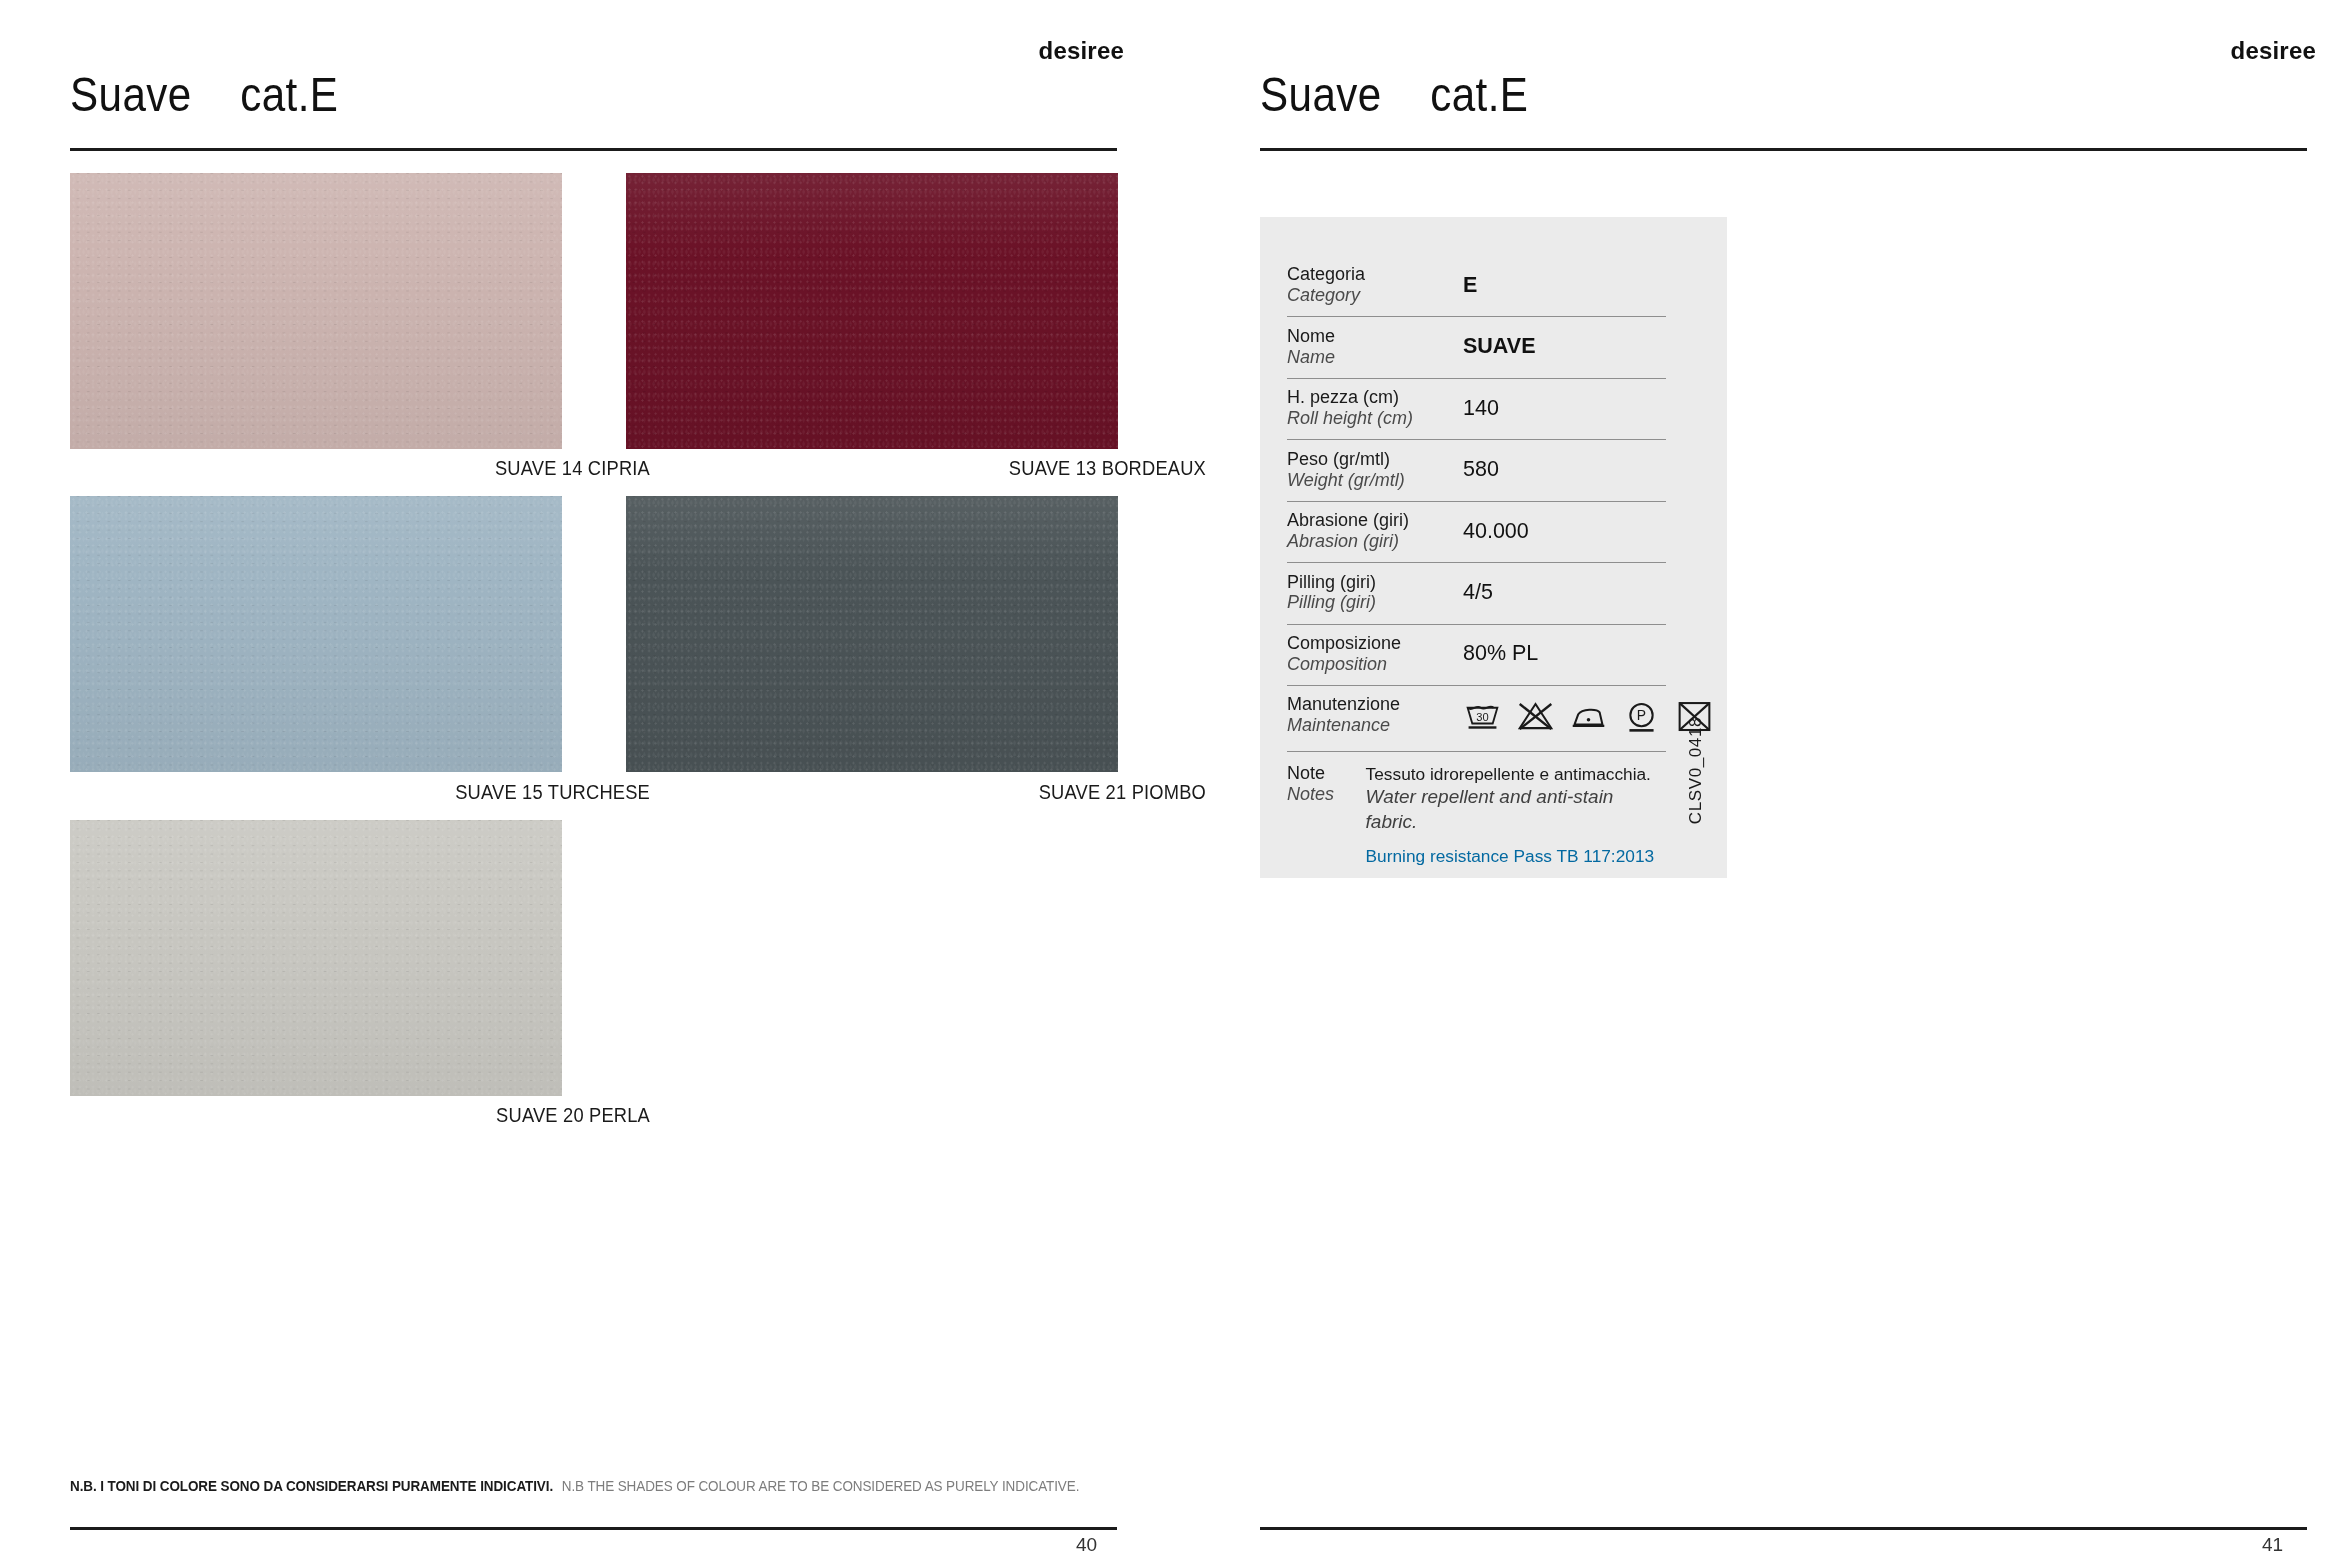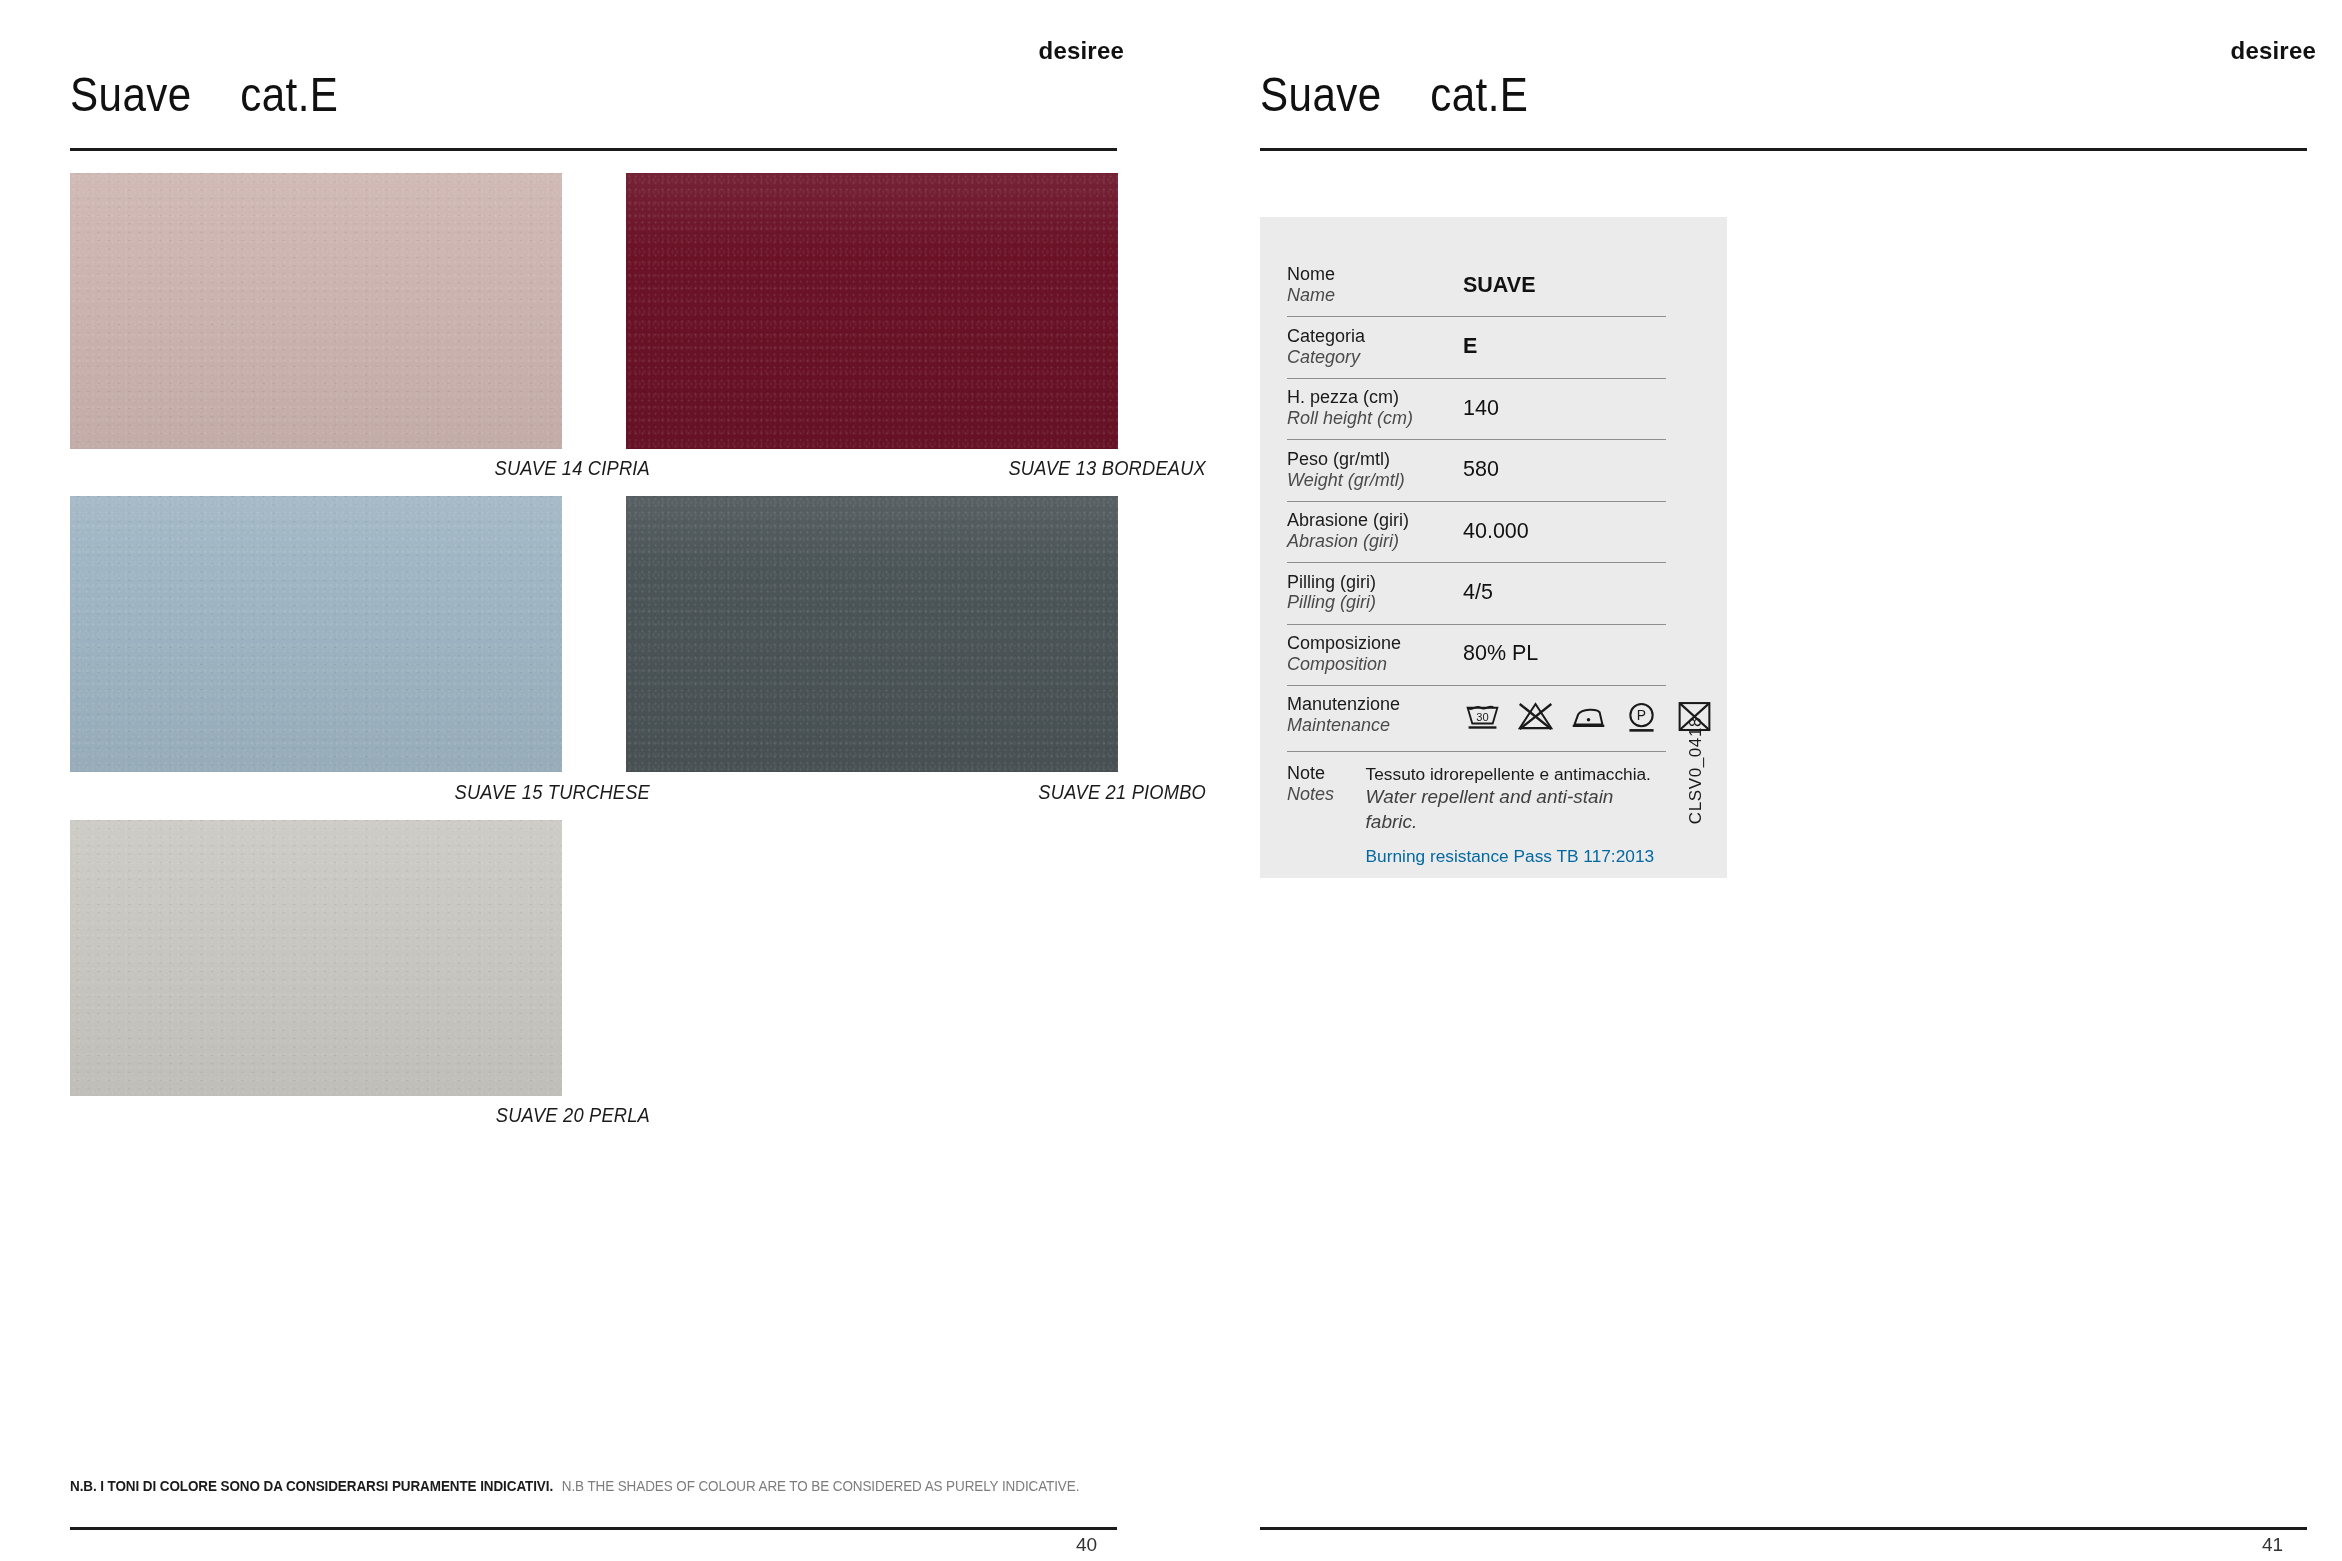--- a/index.html
+++ b/index.html
@@ -69,21 +69,21 @@
   .swatch-grid {
     position: absolute;
     top: 173px;
     left: 70px;
     width: 1047px;
     display: grid;
     grid-template-columns: 492px 492px;
     column-gap: 64px;
     row-gap: 16px;
   }
-  .swatch-cell { width: 580px; font-style: italic; }
+  .swatch-cell { width: 580px; }
   .swatch-chip {
     width: 492px;
     height: 276px;
     position: relative;
     overflow: hidden;
   }
   .swatch-chip .tex {
     position: absolute;
     inset: 0;
     opacity: 0.55;
@@ -287,31 +287,31 @@
 
 <div>
   <div class="brand brand-right">desiree</div>
   <div class="page-title title-right">Suave    cat.E</div>
   <div class="rule-top rule-top-right"></div>
 
   <div class="spec-card">
     <div class="spec-table" id="spec-table">
         <div class="spec-row">
           <div class="spec-key">
+            <span class="k-it">Categoria</span>
+            <span class="k-en">Category</span>
+          </div>
+          <div class="spec-val strong">E</div>
+        </div>
+        <div class="spec-row">
+          <div class="spec-key">
             <span class="k-it">Nome</span>
             <span class="k-en">Name</span>
           </div>
           <div class="spec-val strong">SUAVE</div>
-        </div>
-        <div class="spec-row">
-          <div class="spec-key">
-            <span class="k-it">Categoria</span>
-            <span class="k-en">Category</span>
-          </div>
-          <div class="spec-val strong">E</div>
         </div>
         <div class="spec-row">
           <div class="spec-key">
             <span class="k-it">H. pezza (cm)</span>
             <span class="k-en">Roll height (cm)</span>
           </div>
           <div class="spec-val">140</div>
         </div>
         <div class="spec-row">
           <div class="spec-key">

